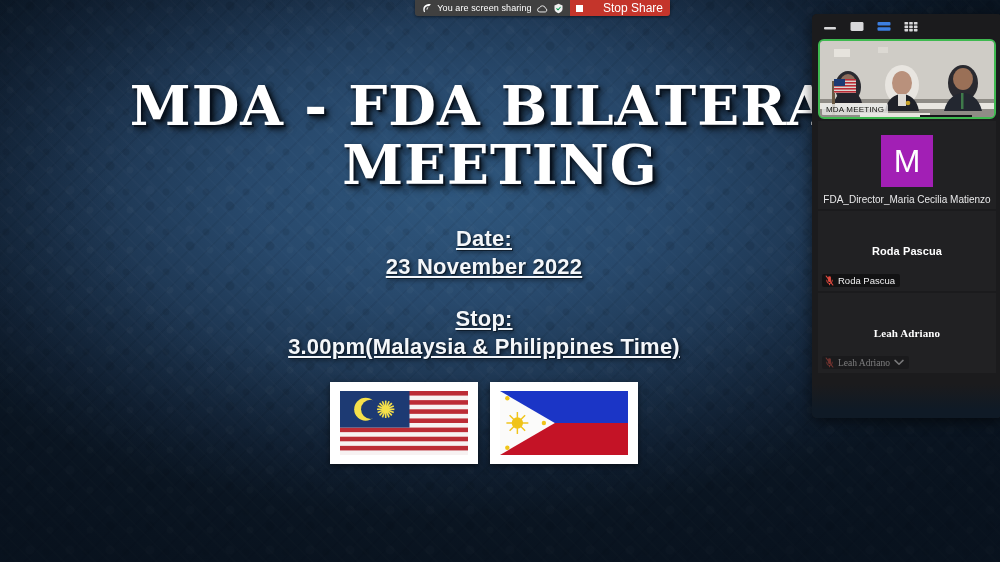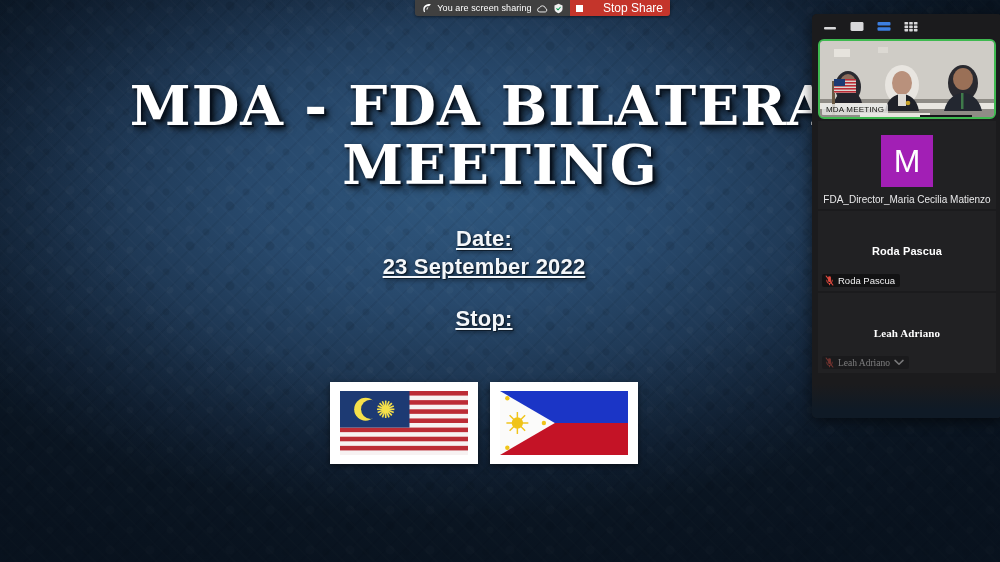--- a/index.html
+++ b/index.html
@@ -162,25 +162,26 @@
 
 <div id="slide">
 
   <div class="deck">
 
     <div id="title">MDA - FDA BILATERAL
 MEETING</div>
 
     <div class="meta" id="date-block">
       <span class="lbl">Date:</span>
-      <span class="val">23 September 2022</span>
+      <span class="val">23 November 2022</span>
     </div>
 
     <div class="meta" id="time-block">
       <span class="lbl">Stop:</span>
+      <span class="val">3.00pm(Malaysia &amp; Philippines Time)</span>
     </div>
 
     <div id="flags">
 
       <div class="flag-frame">
         <svg class="flag" viewBox="0 0 140 70">
           <rect width="140" height="70" fill="#f7f2f2"></rect>
           <g fill="#bc2c36">
             <rect y="0" width="140" height="5"></rect>
             <rect y="10" width="140" height="5"></rect>

